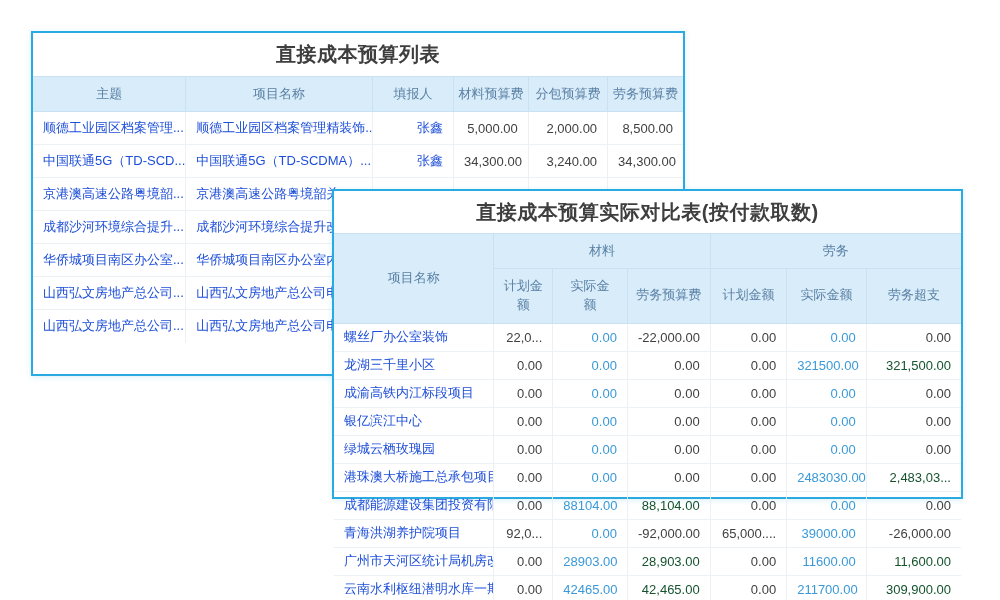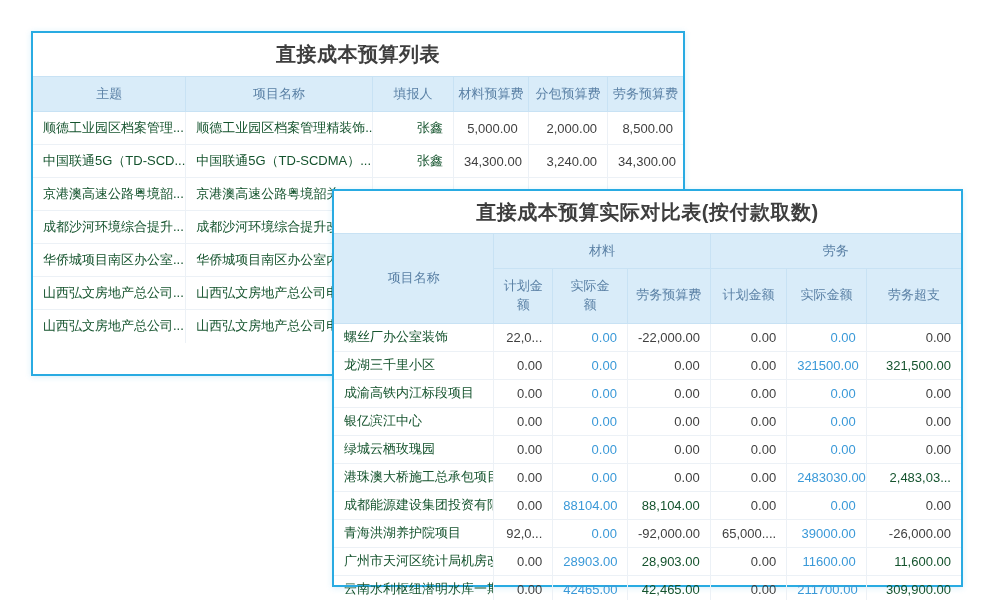--- a/index.html
+++ b/index.html
@@ -1,39 +1,39 @@
 <!DOCTYPE html>
 <html><head>
 <meta charset="utf-8">
 <style>
   * { box-sizing: border-box; margin: 0; padding: 0; }
   html,body { width:1000px; height:600px; background:#ffffff; overflow:hidden;
     font-family:"Liberation Sans", sans-serif; }
   .card { position:absolute; background:#ffffff; border:2px solid #29abe2;
     box-shadow:0 1px 6px rgba(41,171,226,0.18); }
   #card1 { left:31px; top:13px; width:654px; height:345px; z-index:1;margin-top:18px; }
-  #card2 { left:332px; top:189px; width:631px; height:398px; z-index:2; }
+  #card2 { left:332px; top:189px; width:631px; height:310px; z-index:2; }
   .card-title { display:flex; align-items:center; justify-content:center;
     font-size:20px; font-weight:bold; color:#3e3e3e; letter-spacing:0.5px; }
   #card1 .card-title { height:43px; }
   #card2 .card-title { height:42px; }
   table { width:100%; border-collapse:collapse; table-layout:fixed; font-size:13px; }
   th { background:#d9ecf9; color:#5a80a5; font-weight:normal;
     border:1px solid #c8e2f4; text-align:center; padding:8px 4px; }
   #card1 thead th { height:34px; }
   #card2 .group-row th { height:28px; }
   #card2 .sub-row th { height:44px; line-height:1.45; }
   td { border:1px solid #ecf1f6; color:#3f3f3f; padding:0 10px;
     white-space:nowrap; overflow:hidden; }
   #card1 td { height:33px; }
   #card2 td { height:28px; }
   td.left { text-align:left; }
   td.center { text-align:right; }
   td.num { text-align:right; }
-  td.link { color:#14532d; cursor:pointer; }
+  td.link { color:#1d4ed8; cursor:pointer; }
   td.blue { color:#3a99d8; }
   td.red { color:#14532d; }
   td:first-child, th:first-child { border-left:none; }
   td:last-child, th:last-child { border-right:none; }
   tbody tr:last-child td { border-bottom:none; }
   .wrapnarrow span { display:inline-block; width:3.2em; word-break:break-all; }
 </style>
 </head>
 <body>
 

